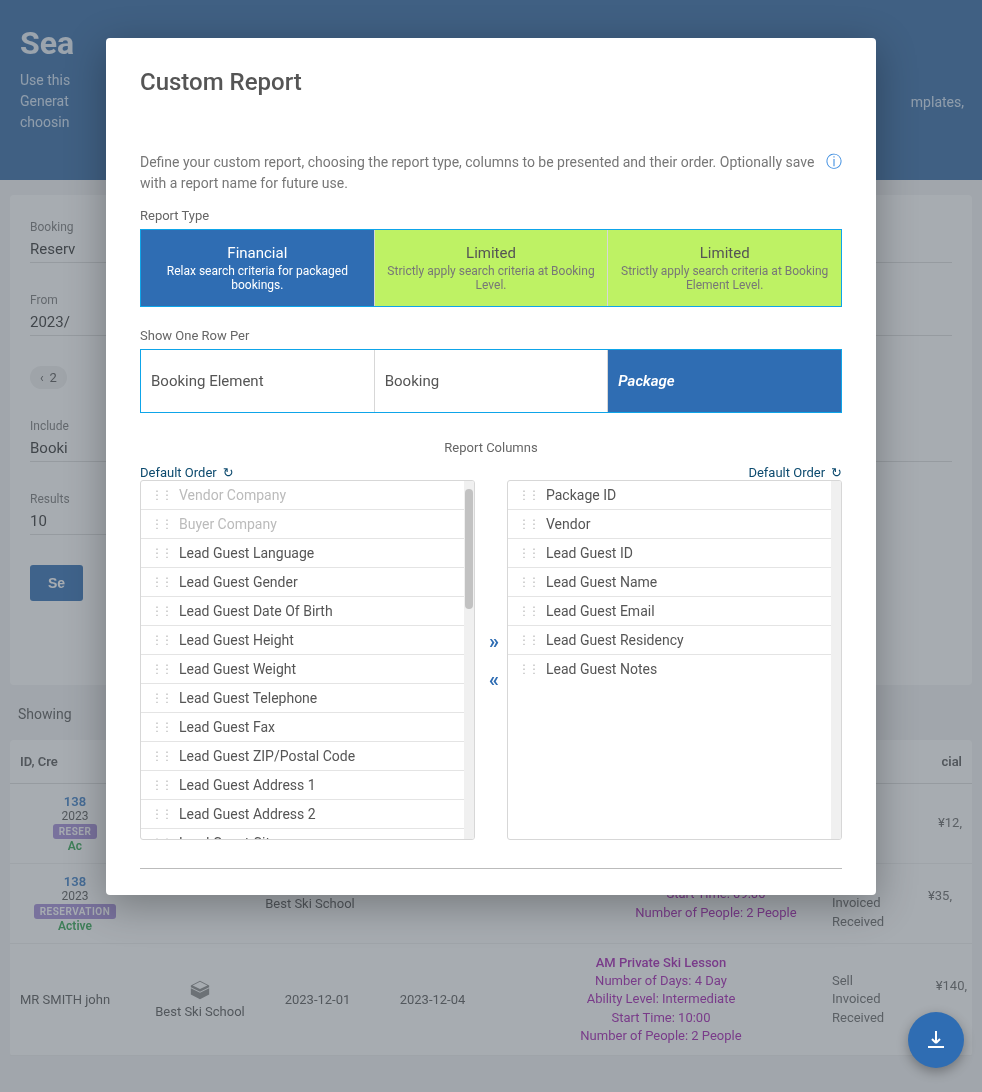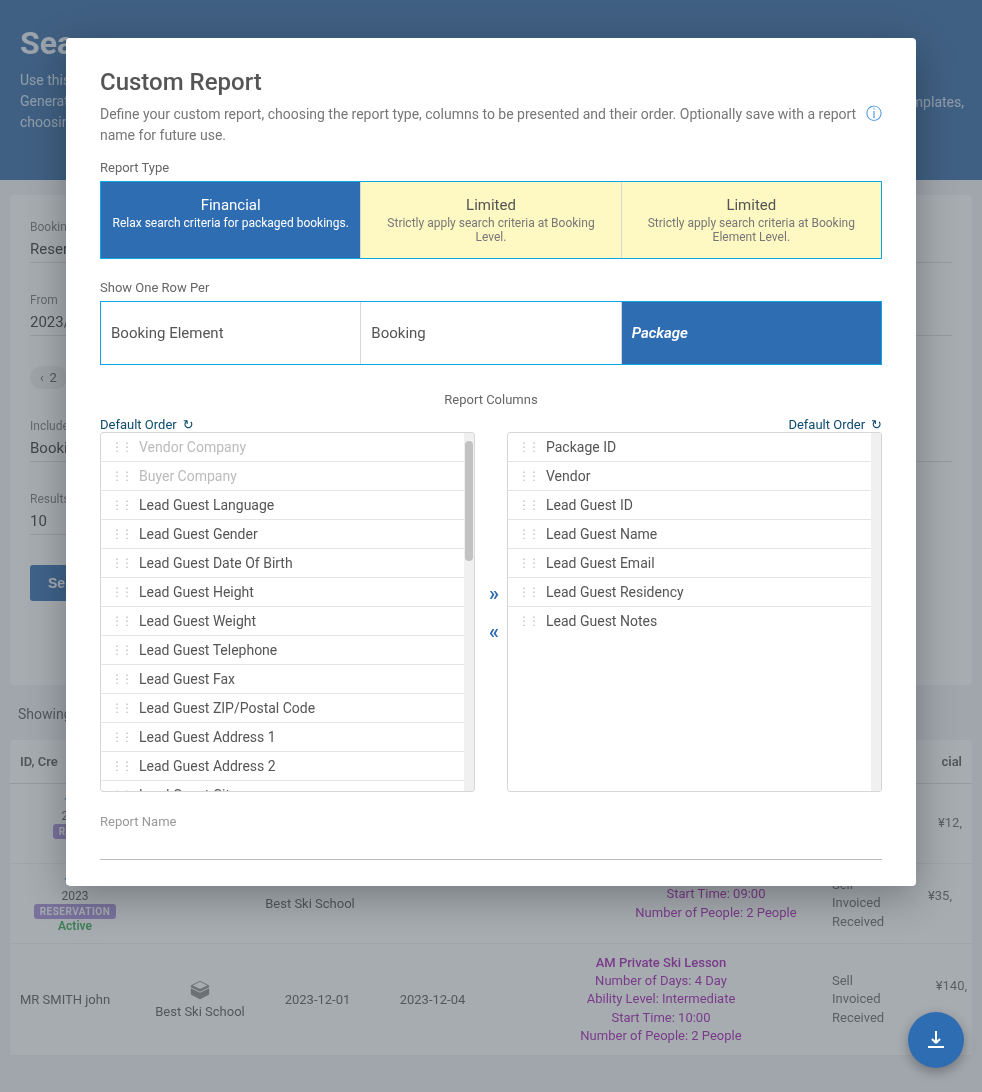--- a/index.html
+++ b/index.html
@@ -66,32 +66,32 @@
   .fin-line { font-size:13px; color:#666; line-height:1.4;}
   .school-icon { display:inline-block; }
   .school-icon svg { width:22px; height:22px; }
   .detail-line { font-size:13px; color:#a21caf; line-height:1.4;}
   
   .overlay {
     position:absolute; inset:0; background:rgba(80,90,100,0.5);
   }
   .modal {
     position:absolute; top:38px; left:50%; transform:translateX(-50%);
-    width:850px; background:#fff; border-radius:4px;
+    width:770px; background:#fff; border-radius:4px;
     padding:30px 34px 26px;
     box-shadow: 0 10px 40px rgba(0,0,0,0.3);
     max-height:920px;
     display:flex; flex-direction:column;
   }
   .modal h2 { margin:0 0 8px; font-size:24px; color:#555; font-weight:500;}
-  .modal .subtitle { font-size:14px; color:#777; line-height:1.5; margin-bottom:14px; display:flex; align-items:flex-start; gap:6px;}
+  .modal .subtitle { font-size:14px; color:#777; line-height:1.5; margin-bottom:14px; display:flex; align-items:flex-start; gap:6px;margin-top:48px;}
   .modal .subtitle .help-ic { color:#3d8de0; font-size:16px; flex-shrink:0; position:relative; top:-2px;}
   .section-label { font-size:13px; color:#666; margin-bottom:6px; }
   .seg-group { display:flex; border:1px solid #0ea5e9; border-radius:0; overflow:hidden; margin-bottom:21px;}
-  .seg { flex:1; text-align:center; padding:14px 10px; border-right:1px solid #d7d7d7; background:#fef9c3; cursor:pointer;}
+  .seg { flex:1; text-align:center; padding:14px 10px; border-right:1px solid #d7d7d7; background:#bef264; cursor:pointer;}
   .seg:last-child { border-right:none;}
   .seg .seg-title { font-size:15px; color:#555; font-weight:400;}
   .seg .seg-sub { font-size:12px; color:#777; margin-top:2px;}
   .seg.active { background:#2f6db3; }
   .seg.active .seg-title, .seg.active .seg-sub { color:#fff;}
   .seg-simple { flex:1; padding:22px 10px; border-right:1px solid #d7d7d7; background:#fff; cursor:pointer; font-size:15px; color:#555;}
   .seg-simple:last-child{border-right:none;font-style:italic;}
   .seg-simple.active{ background:#2f6db3; color:#fff; font-weight:600;}
   .cols-header { text-align:center; font-size:13px; color:#666; margin:6px 0 10px;}
   .order-row { display:flex; justify-content:space-between; font-size:13px; color:#0c4a6e; margin-bottom:0;}
@@ -393,16 +393,15 @@
           </div>
           <div class="list-item">
             <span class="grip">⋮⋮</span>
             <span>Lead Guest Notes</span>
           </div>
         </div>
       <div class="fake-scroll"></div>
     </div>
   </div>
 
-  <div class="report-name-label">Report Name</div>
   <input class="report-name-input" value="" style="">
 
 </div>
 
 </body></html>

